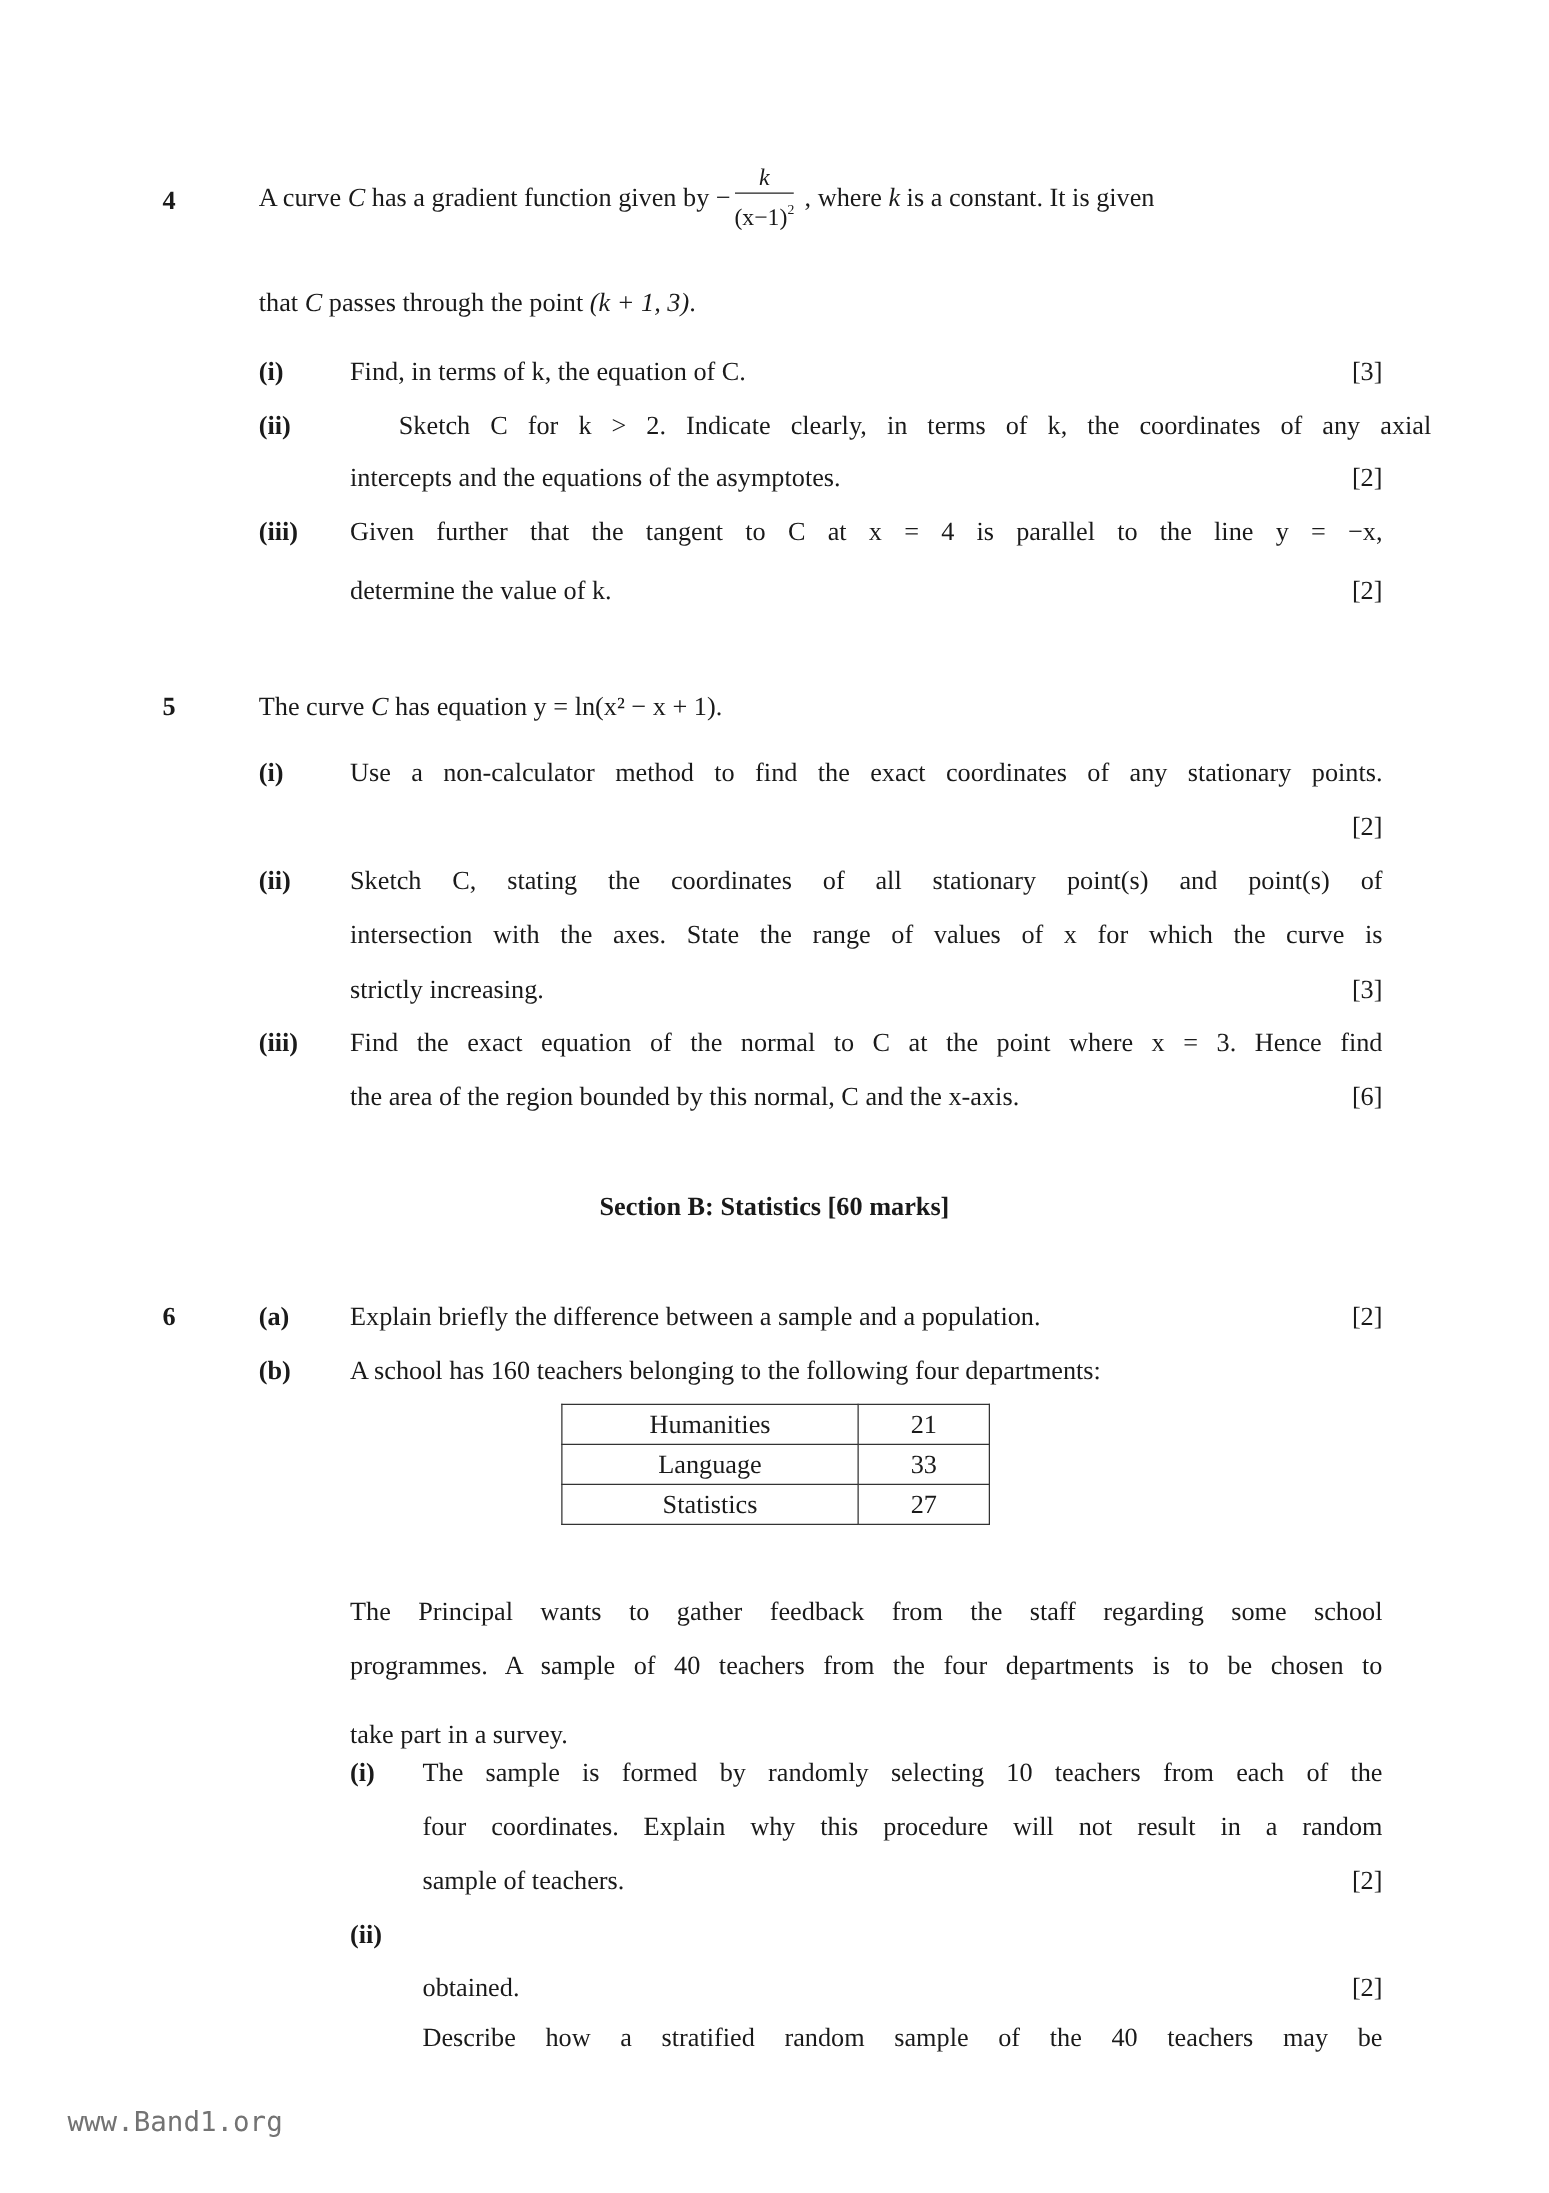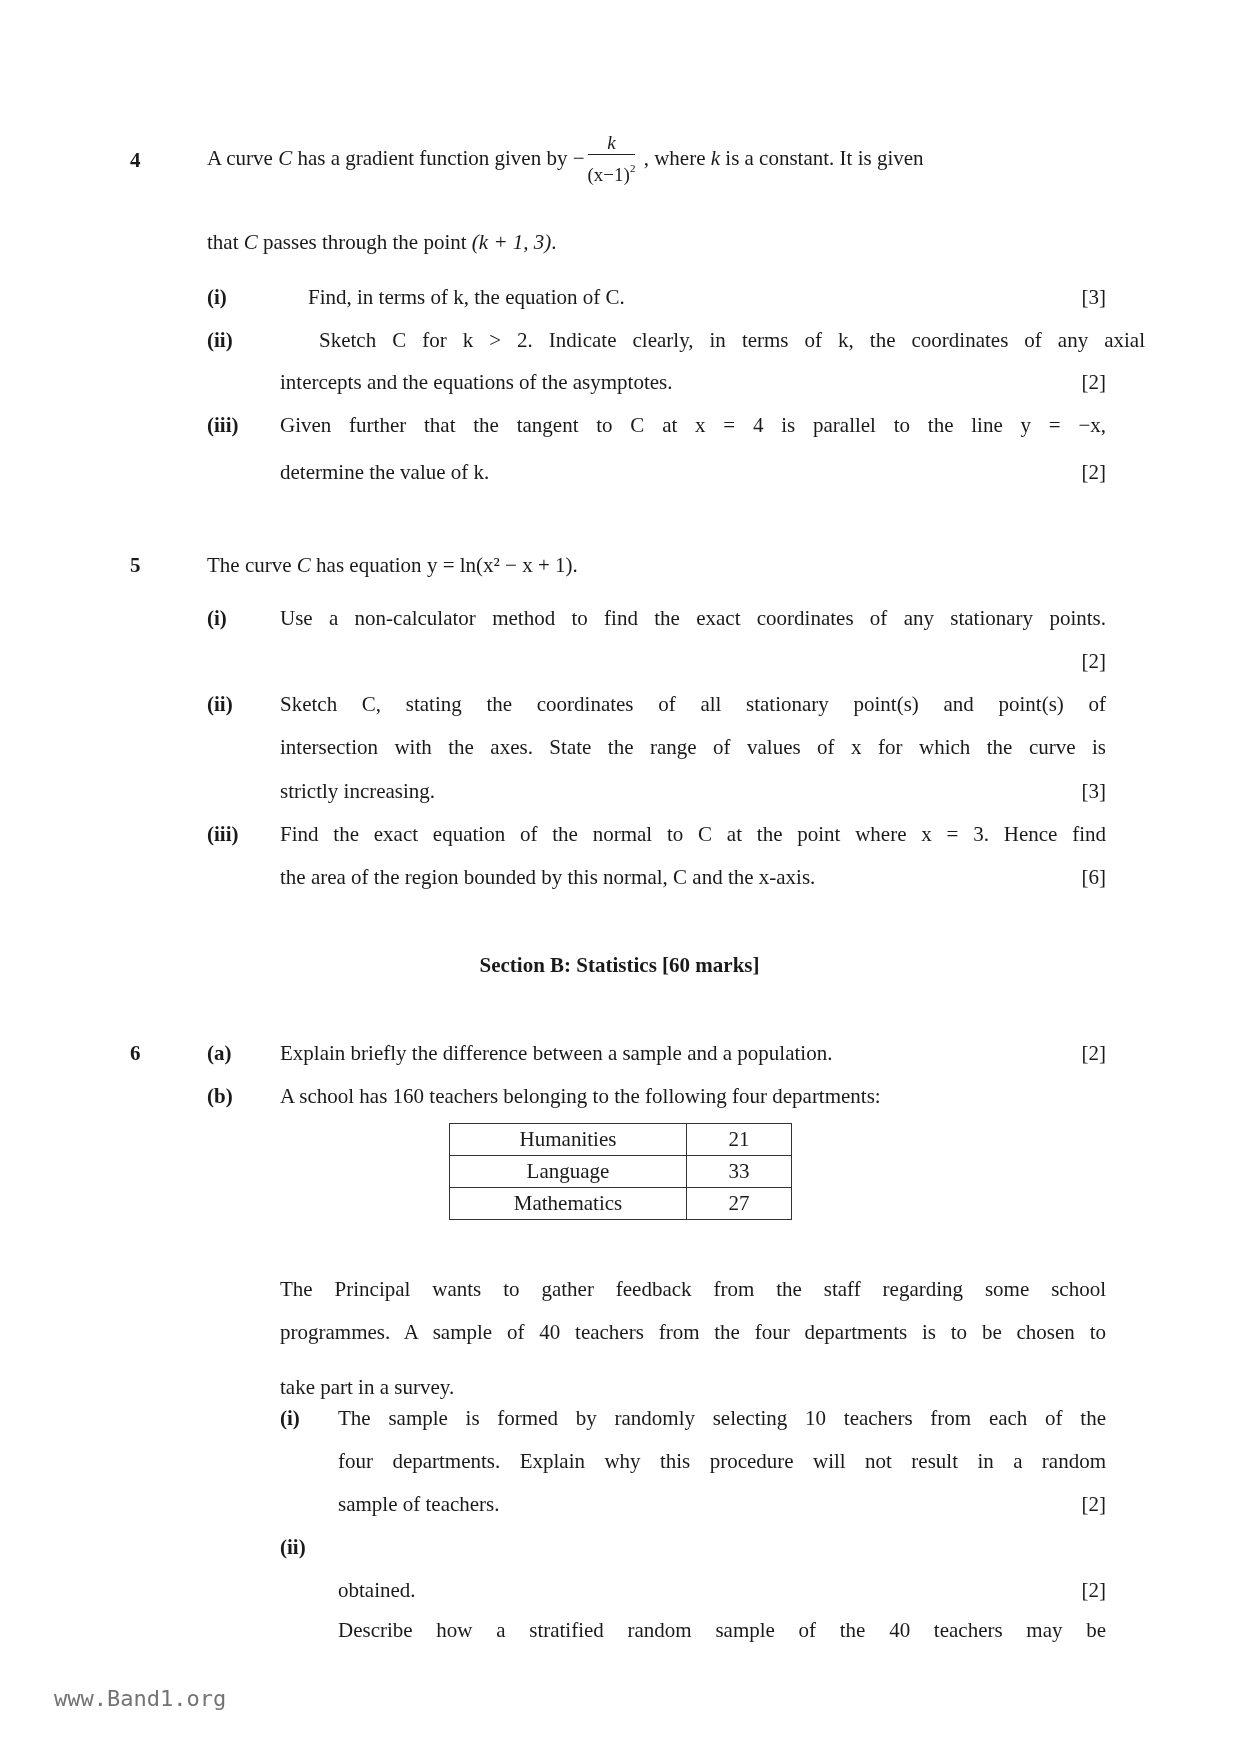--- a/index.html
+++ b/index.html
@@ -33,21 +33,21 @@
     <span>
       <span>−</span><span class="frac"><span class="num">k</span><span class="bar"></span><span class="den"><span>(x−1)</span><sup>2</sup></span></span>
     </span><span>, where </span><span class="it">k</span><span> is a constant. It is given</span>
   </div>
   <div class="abs" style="left:207px; top:230px;">
     <span>that </span><span class="it">C</span><span> passes through the point </span><span class="it">(k + 1, 3)</span><span>.</span>
   </div>
 
   <div>
     <div class="abs lbl" style="left:207px; top:285px;">(i)</div>
-    <div class="abs" style="left:280px; top:285px;margin-left:28px;">Find, in terms of k, the equation of C.</div>
+    <div class="abs" style="left:280px; top:285px;">Find, in terms of k, the equation of C.</div>
     <div class="mark" style="top:285px;">[3]</div>
   </div>
 
   <div>
     <div class="abs lbl" style="left:207px; top:328px;">(ii)</div>
     <div class="just" style="left:280px; top:328px; width:826px;margin-left:39px;">Sketch C for k &gt; 2. Indicate clearly, in terms of k, the coordinates of any axial</div>
     <div class="abs" style="left:280px; top:370px;">intercepts and the equations of the asymptotes.</div>
     <div class="mark" style="top:370px;">[2]</div>
   </div>
 
@@ -106,36 +106,36 @@
       <tbody>
           <tr>
         <td class="name">Humanities</td>
         <td class="val">21</td>
       </tr>
       <tr>
         <td class="name">Language</td>
         <td class="val">33</td>
       </tr>
       <tr>
-        <td class="name">Mathematics</td>
+        <td class="name">Statistics</td>
         <td class="val">27</td>
       </tr>
     </tbody>
       </table>
 
     <div>
       <div class="just" style="left:280px; top:1277px; width:826px;">The Principal wants to gather feedback from the staff regarding some school</div>
       <div class="just" style="left:280px; top:1320px; width:826px;">programmes. A sample of 40 teachers from the four departments is to be chosen to</div>
       <div class="abs" style="left:280px; top:1375px;">take part in a survey.</div>
     </div>
 
     <div>
       <div class="abs lbl" style="left:280px; top:1406px;">(i)</div>
       <div class="just" style="left:338px; top:1406px; width:768px;">The sample is formed by randomly selecting 10 teachers from each of the</div>
-      <div class="just" style="left:338px; top:1449px; width:768px;">four departments. Explain why this procedure will not result in a random</div>
+      <div class="just" style="left:338px; top:1449px; width:768px;">four coordinates. Explain why this procedure will not result in a random</div>
       <div class="abs" style="left:338px; top:1492px;">sample of teachers.</div>
       <div class="mark" style="top:1492px;">[2]</div>
     </div>
 
     <div>
       <div class="abs lbl" style="left:280px; top:1535px;">(ii)</div>
       <div class="just" style="left:338px; top:1577px; width:768px;margin-top:41px;">Describe how a stratified random sample of the 40 teachers may be</div>
       <div class="abs" style="left:338px; top:1578px;">obtained.</div>
       <div class="mark" style="top:1578px;">[2]</div>
     </div>

